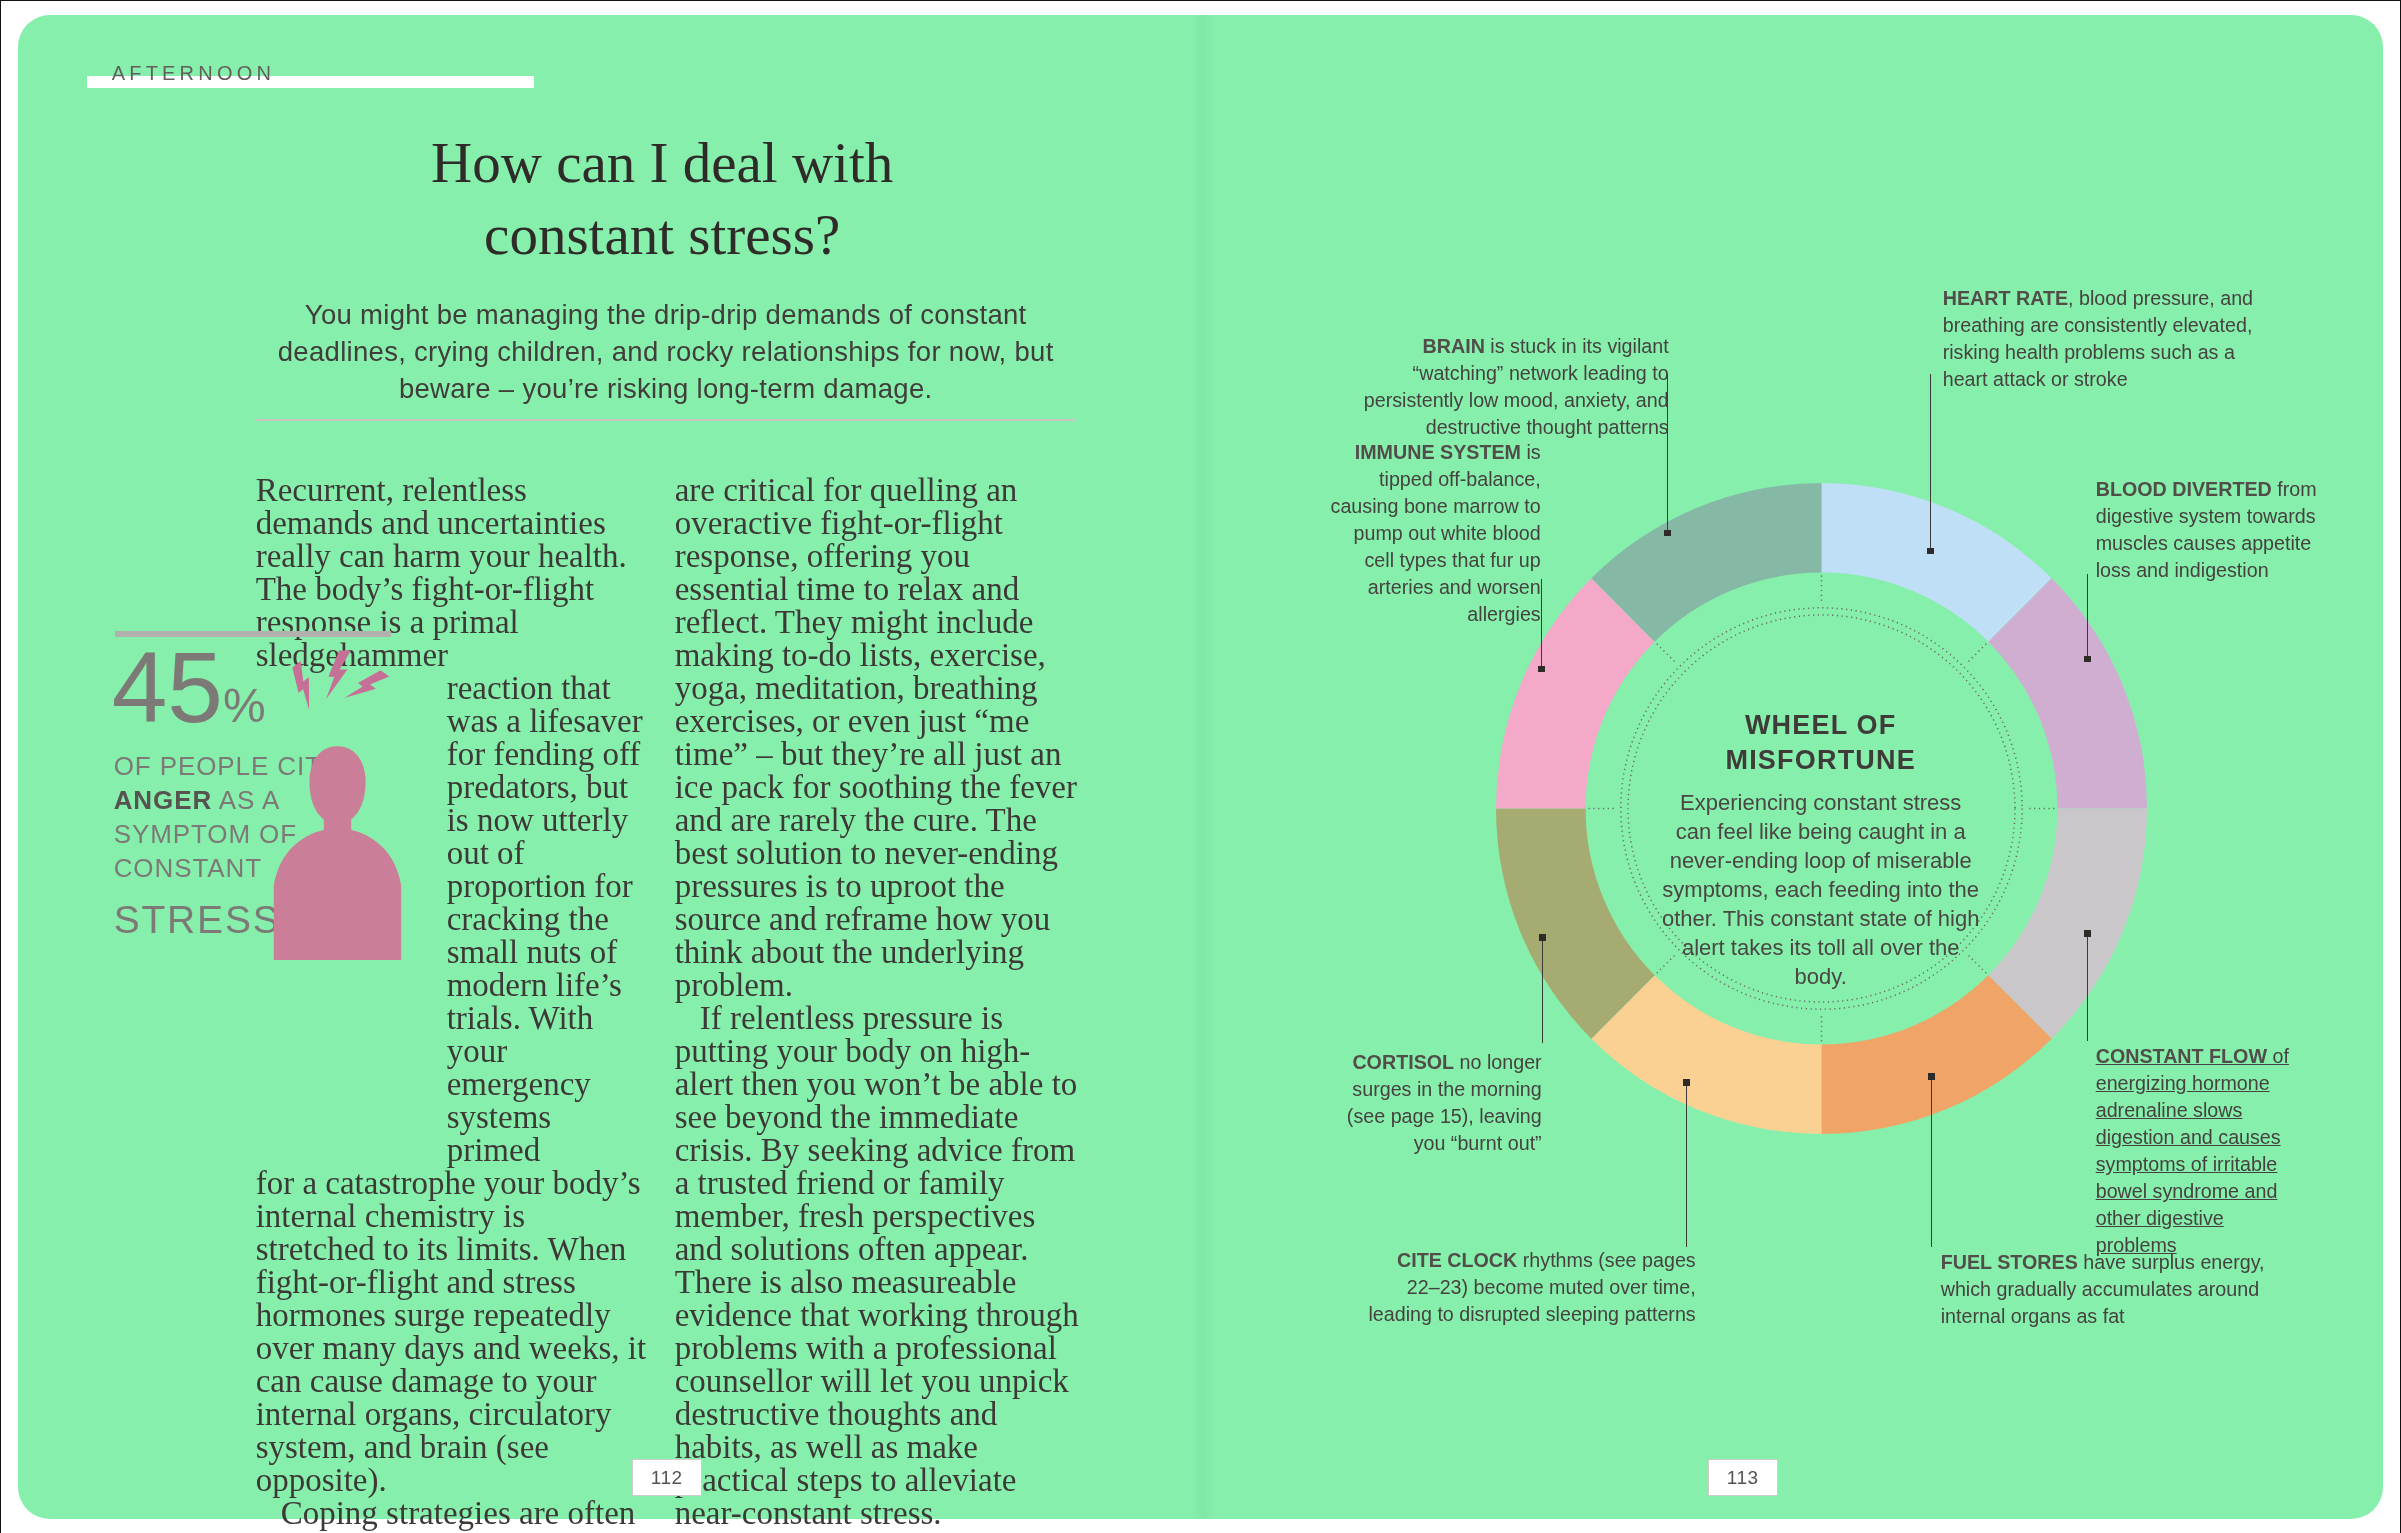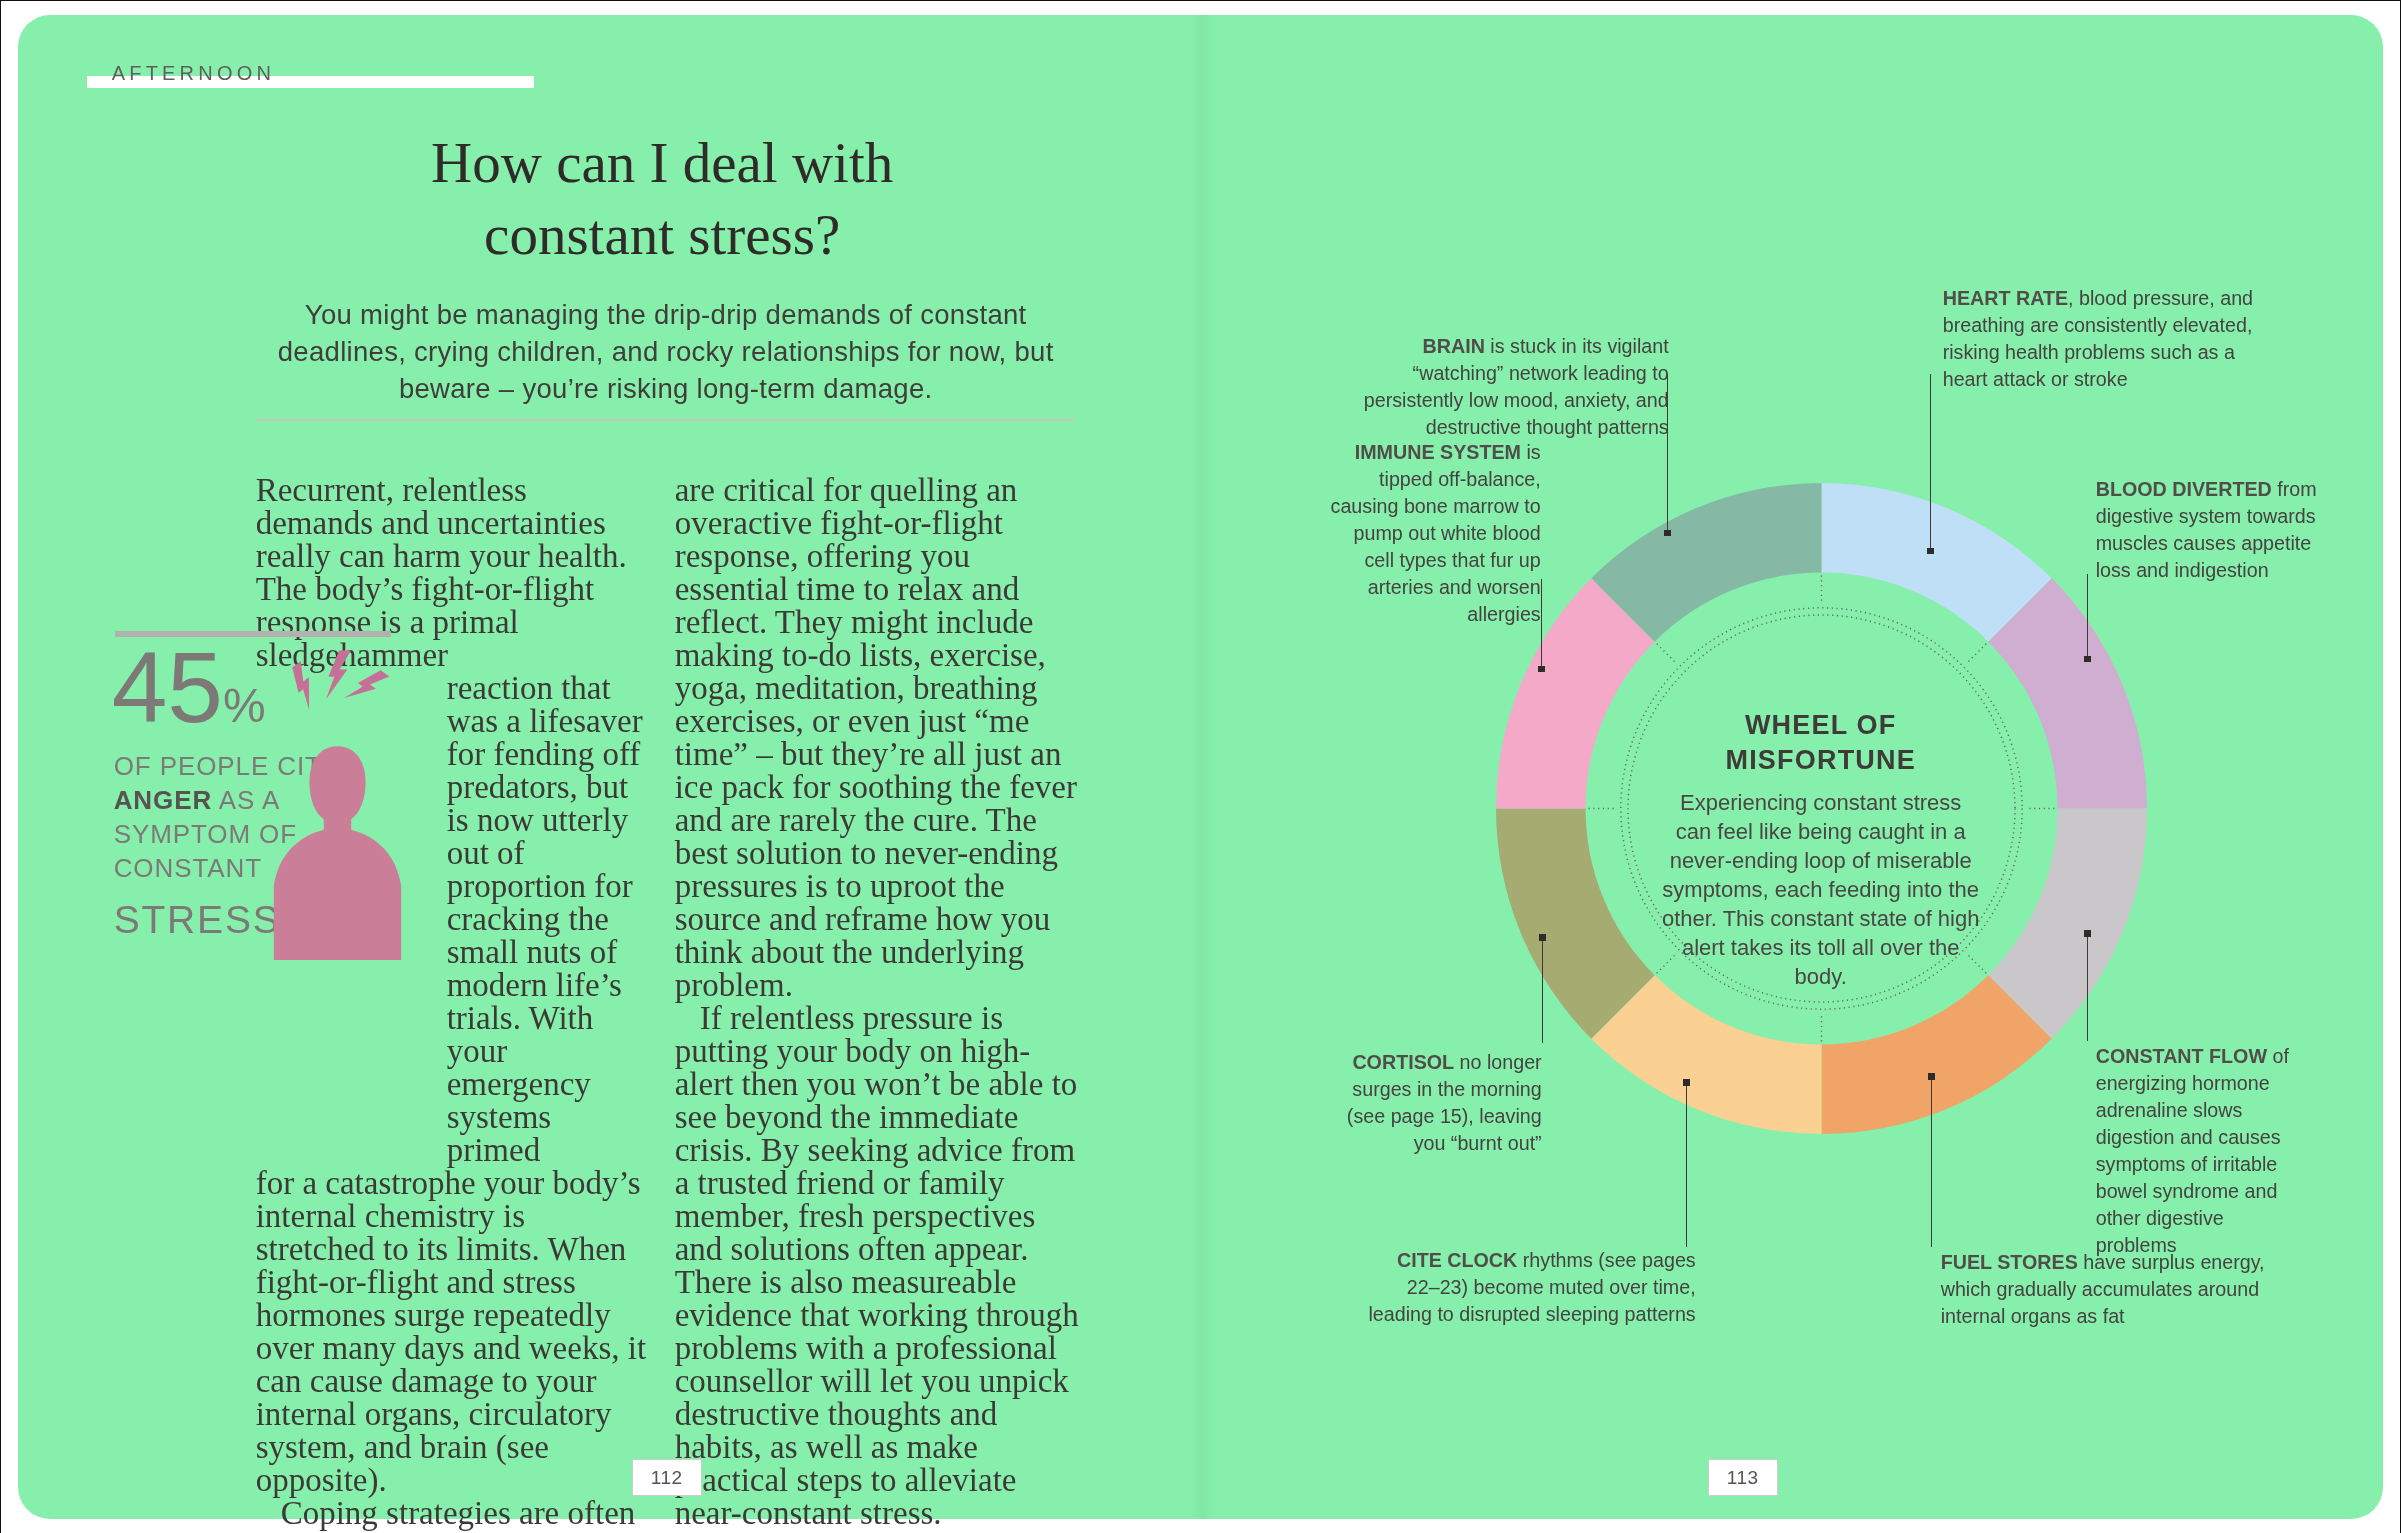--- a/index.html
+++ b/index.html
@@ -63,21 +63,21 @@
   .wheel-desc{margin-top:9.6px;font-size:22px;line-height:29px;color:#4a4643;}
   
   .wlabel{position:absolute;font-size:19.7px;line-height:27px;color:#45423f;}
   .wlabel .lead{font-weight:bold;color:#514d49;}
   .al-r{text-align:right;}
   .lbl-brain{left:1327px;top:270px;width:324px;margin-top:48px;}
   .lbl-heart{left:1925px;top:270px;width:334px;}
   .lbl-immune{left:1306px;top:424px;width:217px;}
   .lbl-blood{left:2078px;top:461px;width:233px;}
   .lbl-cortisol{left:1326px;top:1034px;width:198px;}
-  .lbl-constant{left:2078px;top:1028px;width:200px;}
+  .lbl-constant{left:2078px;top:1028px;width:200px;text-decoration:underline;}
   .lbl-bodyclock{left:1348px;top:1232px;width:330px;}
   .lbl-fuel{left:1923px;top:1234px;width:364px;}
   
   .pointer{position:absolute;width:1.8px;background:#3c3936;}
   .pointer::after{
     content:"";position:absolute;left:-2.4px;width:6.6px;height:6.6px;background:#2e2b29;
   }
   .dot-bottom::after{bottom:0;}
   .dot-top::after{top:0;}
   .ptr-brain{left:1649px;top:359px;height:162px;}

